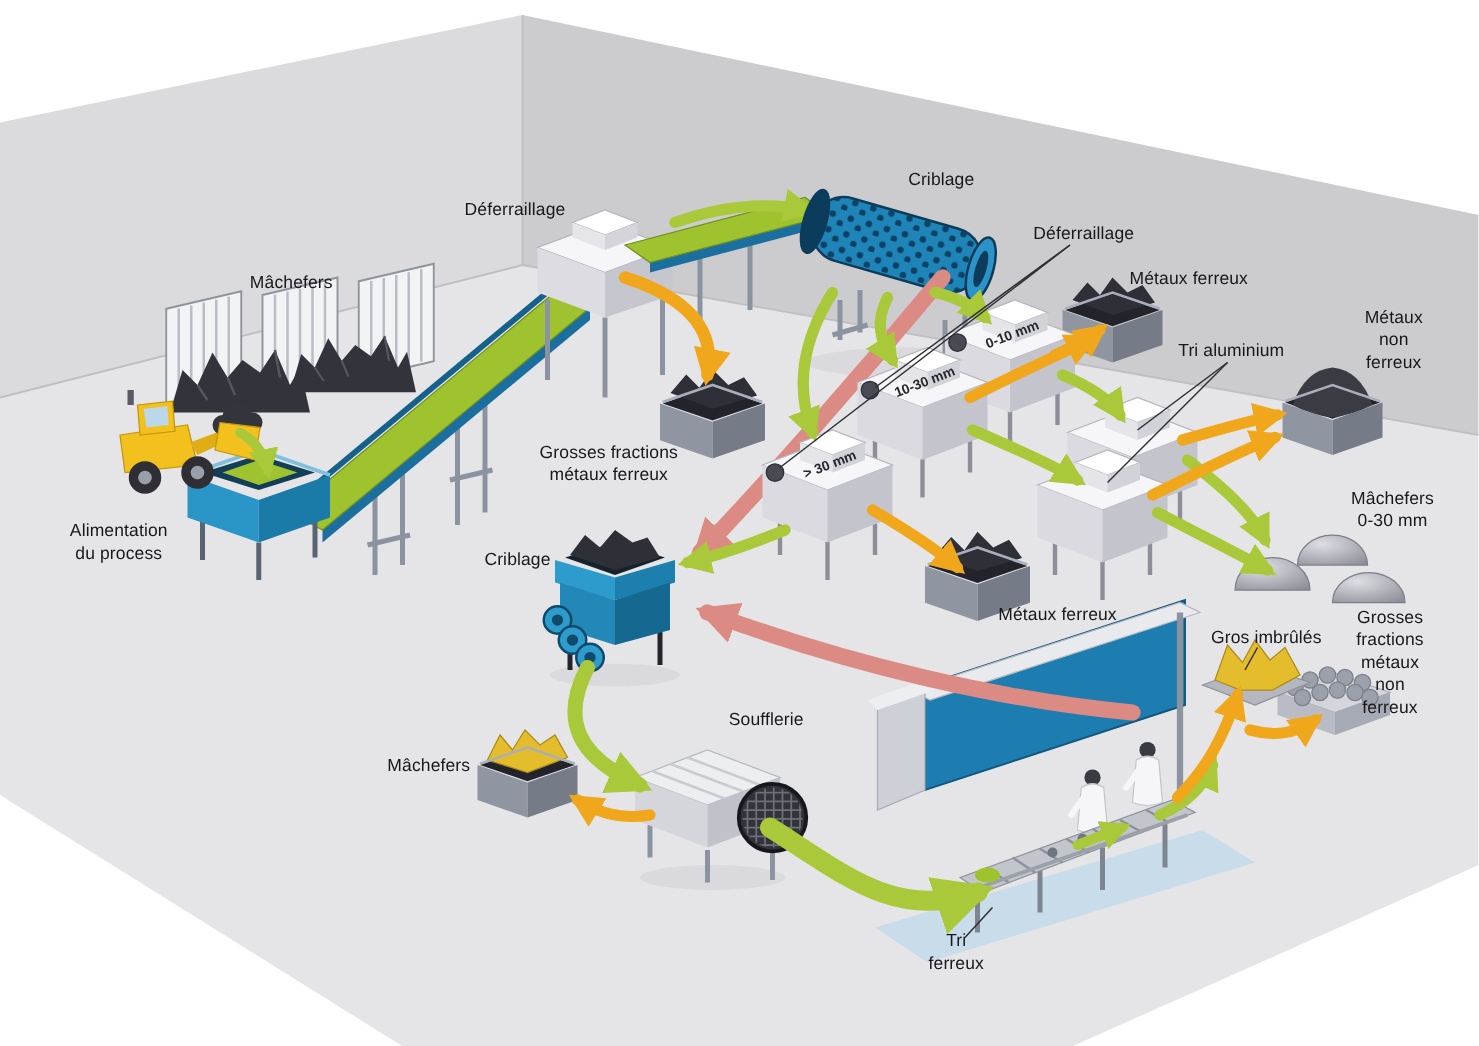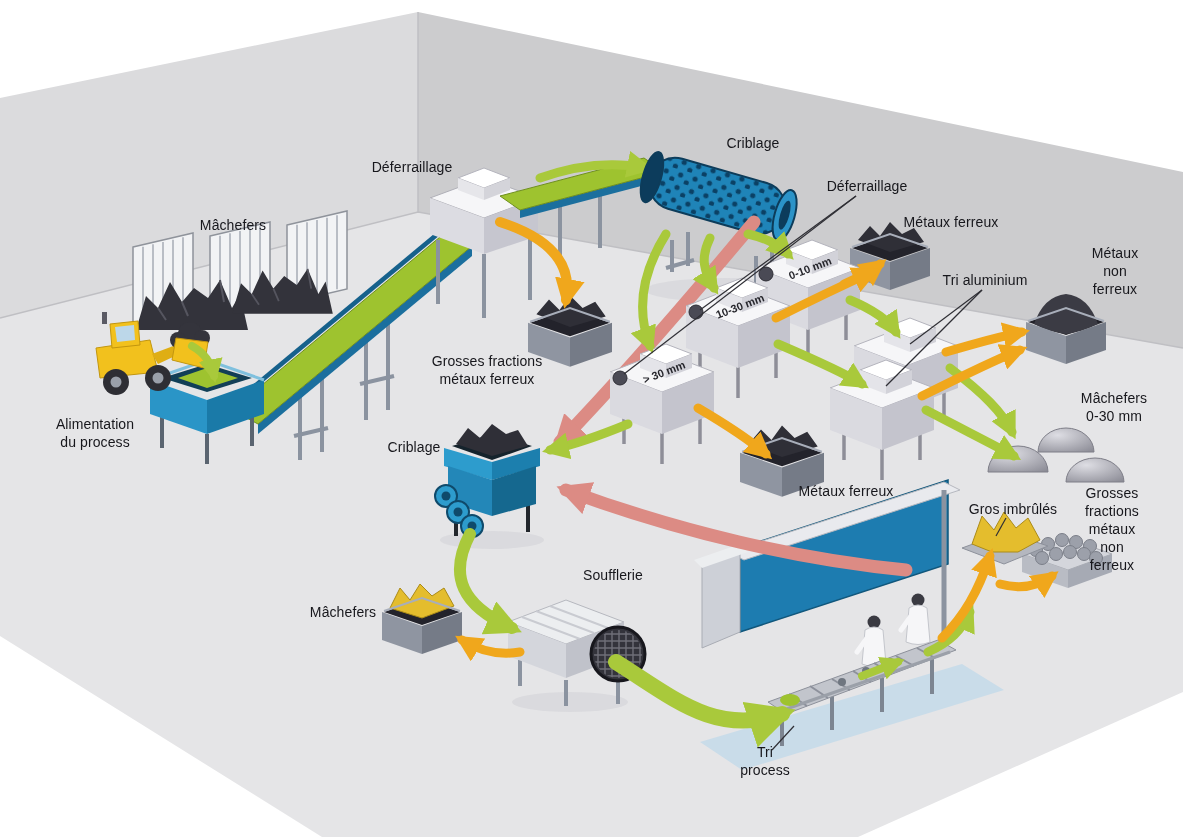--- a/index.html
+++ b/index.html
@@ -386,18 +386,18 @@
 <div class="label" style="left:487px;top:371px">Grosses fractions
 métaux ferreux</div>
 <div class="label" style="left:414px;top:448px">Criblage</div>
 <div class="label" style="left:846px;top:492px">Métaux ferreux</div>
 <div class="label" style="left:1013px;top:510px">Gros imbrûlés</div>
 <div class="label" style="left:1112px;top:530px">Grosses fractions
 métaux non ferreux</div>
 <div class="label" style="left:343px;top:613px">Mâchefers</div>
 <div class="label" style="left:613px;top:576px">Soufflerie</div>
 <div class="label" style="left:765px;top:762px">Tri
-process</div>
+ferreux</div>
 
 <div class="size-label" style="left:664px;top:372px">&gt; 30 mm</div>
 <div class="size-label" style="left:740px;top:306px">10-30 mm</div>
 <div class="size-label" style="left:810px;top:268px">0-10 mm</div>
 </div>
 
 </body></html>

